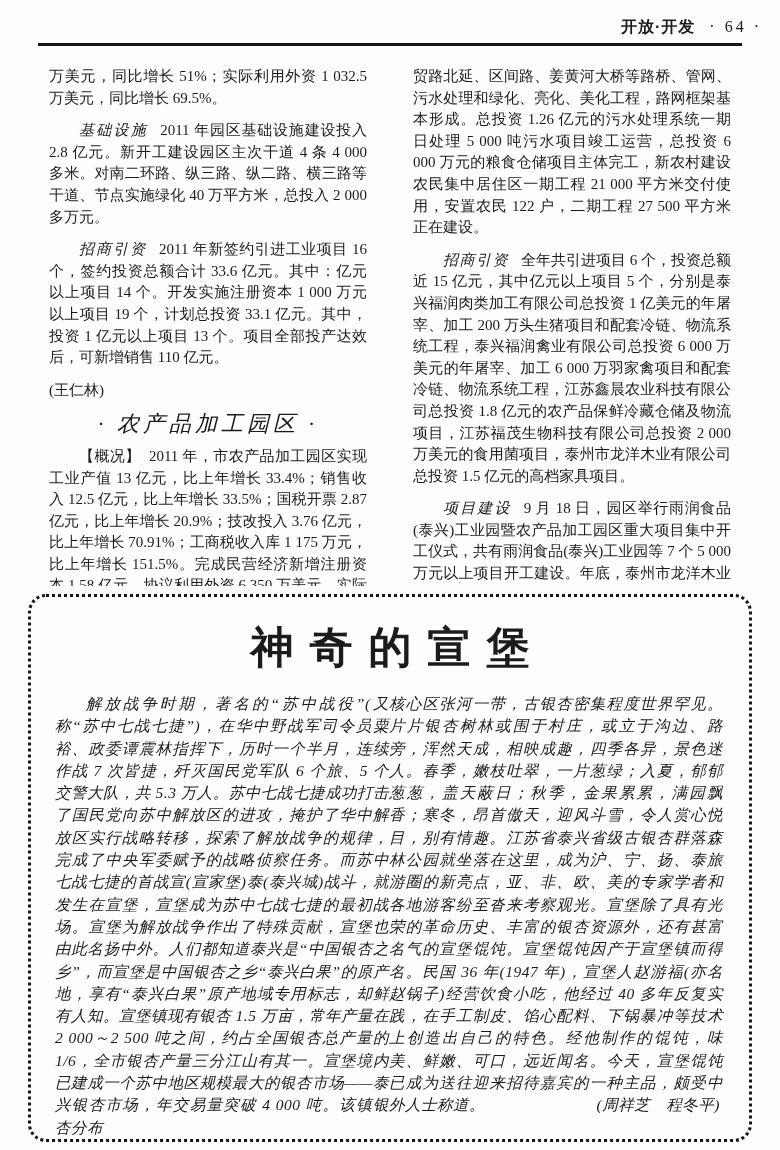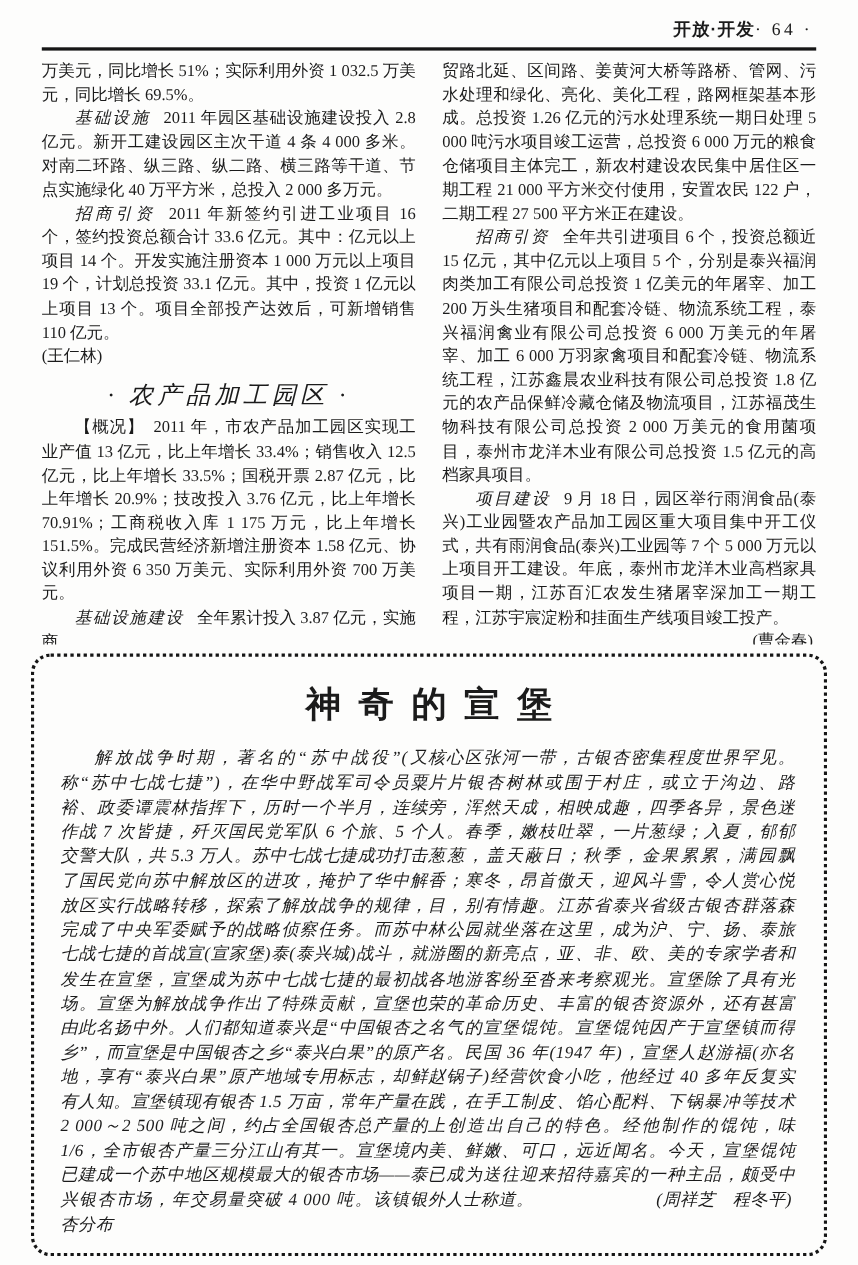--- a/index.html
+++ b/index.html
@@ -3,46 +3,46 @@
 <meta charset="utf-8">
 <style>
   html, body { margin: 0; padding: 0; background: #e9e9e9; }
   .page {
     width: 780px; height: 1150px; margin: 0 auto; background: #fdfdfc;
     color: #1b1b1b; font-family: "Liberation Serif", "DejaVu Serif", serif;
     overflow: hidden; box-sizing: border-box; position: relative;
   }
   .header-row {
     display: flex; justify-content: flex-end; align-items: baseline;
-    padding: 17px 41px 5px 40px; 
+    padding: 17px 18px 5px 40px; gap: 14px;
   }
   .running-head { font-family: "Liberation Sans", "DejaVu Sans", sans-serif; font-weight: bold; font-size: 16px; letter-spacing: 1px; }
   .page-num { font-size: 16px; letter-spacing: 3px; }
   .header-rule { margin: 0 38px; border: none; border-top: 3px solid #161616; height: 0; }
 
   .main-cols { display: flex; gap: 24px; padding: 9px 38px 0 38px; height: 540px; overflow: hidden; box-sizing: border-box; }
   .col { width: 340px; font-size: 15px; line-height: 21.6px; text-align: justify; }
-  .col p { margin: 0; }
+  .col p { margin: 11px; }
   .para { text-indent: 2em; }
   .cont { text-indent: 0; }
   .lead { font-style: italic; letter-spacing: 1.5px; padding-right: 0.8em; }
   .lead-bold { font-weight: normal; padding-right: 0.55em; }
   .signature { text-align: left; padding-right: 1.2em; text-indent: 0; }
   .sig-inline { float: right; padding-right: 0.2em; }
   .sec-heading {
     text-align: center; font-size: 22px; font-weight: 500; font-style: italic;
     letter-spacing: 4px; margin: 12px 0 10px 0; text-indent: 0;
   }
 
   .feature-box {
     margin: 8px 28px 0 28px; border: 3px dotted #161616; border-radius: 18px;
     padding: 14px 24px 10px 24px; height: 548px; box-sizing: border-box; overflow: hidden;
   }
   .box-title {
-    text-align: center; font-size: 32px; font-weight: 900; letter-spacing: 16px;
+    text-align: center; font-size: 43px; font-weight: 900; letter-spacing: 16px;
     text-indent: 16px; margin: 8px 0 16px 0;
   }
   .box-cols { display: flex; gap: 0; }
   .box-col { width: 334px; font-size: 15.5px; line-height: 22.3px; text-align: justify; font-style: italic; letter-spacing: 0.5px; }
   .box-col p { margin: 0; }
   .first-indent { text-indent: 2em; }
 </style>
 </head>
 <body>
 

